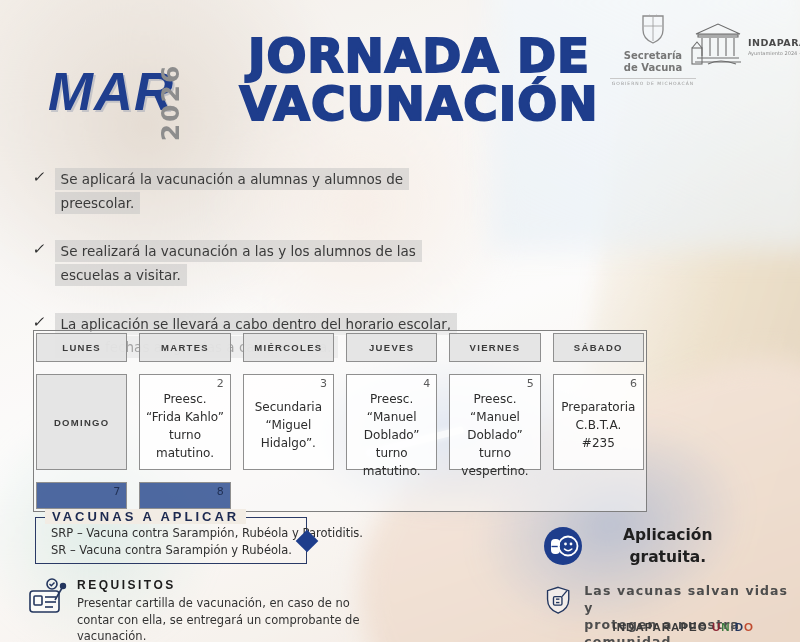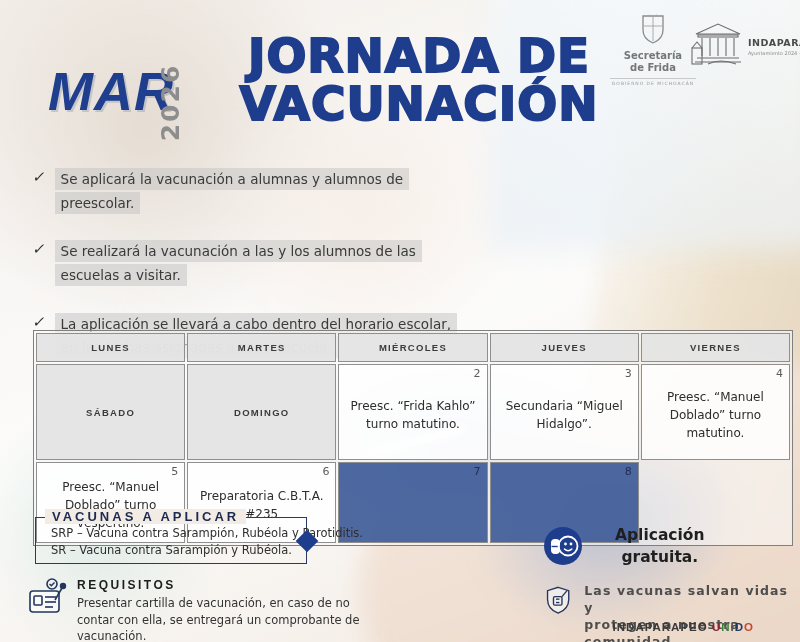--- a/index.html
+++ b/index.html
@@ -52,23 +52,23 @@
 
   
   .bullets { position:absolute; left:30px; top:168px; width:438px; list-style:none; }
   .bullets li { display:flex; gap:12px; margin-bottom:25px; }
   .bullets .chk { font-size:15px; color:#2e2e2e; line-height:1.3; transform:skewX(-12deg); }
   .bullets .btx { font-size:13.5px; color:#3a3a3a; line-height:1.75; }
   .bullets .btx span { background:rgba(193,193,193,.5); padding:3px 6px;
     -webkit-box-decoration-break:clone; box-decoration-break:clone; }
 
   
-  .calendar { position:absolute; left:33px; top:330px; width:760px;
-    display:grid; grid-template-columns:repeat(5,1fr); grid-template-rows:29px 96px;
-    gap:2px; padding:2px; background:rgba(250,250,250,.55); border:1.5px solid #7f7f7f; }
+  .calendar { position:absolute; left:33px; top:330px; width:614px;
+    display:grid; grid-template-columns:repeat(6,1fr); grid-template-rows:29px 96px;
+    gap:12px; padding:2px; background:rgba(250,250,250,.55); border:1.5px solid #7f7f7f; }
   .cal-day { background:rgba(228,228,228,.95); border:1px solid #8f8f8f;
     display:flex; align-items:center; justify-content:center;
     font-size:9.5px; font-weight:bold; letter-spacing:1.3px; color:#3b3b3b;
     font-family:"Liberation Sans",sans-serif; }
   .cal-cell { background:rgba(255,255,255,.82); border:1px solid #8f8f8f;
     display:flex; flex-direction:column; }
   .cal-cell.weekend { background:rgba(54,84,148,.88); }
   .cal-date { text-align:right; padding:2px 6px 0 0; font-size:11px; color:#5a5a5a; }
   .cal-cell.weekend .cal-date { color:#203055; }
   .cal-text { flex:1; display:flex; align-items:center; justify-content:center;
@@ -84,21 +84,21 @@
     background:#1e3d8c; transform:rotate(45deg); }
   .vline { font-size:11.5px; color:#2f2f2f; line-height:1.5; white-space:nowrap; }
 
   
   .reqs { position:absolute; left:28px; top:578px; width:352px; display:flex; gap:9px; }
   .req-body .rt { font-size:12px; font-weight:900; letter-spacing:2.5px; color:#1d1d1d;
     font-family:"Liberation Sans",sans-serif; margin-bottom:3px; }
   .req-body .rx { font-size:11.5px; color:#333; line-height:1.45; width:300px; }
 
   
-  .free { position:absolute; left:543px; top:524px; display:flex; align-items:center; gap:32px; }
+  .free { position:absolute; left:543px; top:524px; display:flex; align-items:center; gap:40px; }
   .free-text { font-size:15.5px; font-weight:bold; color:#1f1f1f; text-align:center; line-height:1.45; }
   .slogan { position:absolute; left:545px; top:583px; display:flex; align-items:flex-start; gap:13px;font-weight:bold; }
   .slogan-text { font-size:12.5px; color:#4d4d4d; letter-spacing:1.1px; line-height:1.35; }
 
   
   .footer { position:absolute; right:46px; bottom:9px; font-size:11.5px; font-weight:900;
     letter-spacing:1px; color:#3a3a3a; font-family:"Liberation Sans",sans-serif;margin-left:28px; }
   .footer .uletter { font-weight:900; }
 </style>
 </head>
@@ -125,21 +125,21 @@
   </div>
 
   <div class="logo-salud">
     <svg class="crest" width="26" height="30" viewBox="0 0 26 30">
       <path d="M3 2 H23 V16 C23 23 18 27 13 29 C8 27 3 23 3 16 Z" fill="none" stroke="#8a8a8a" stroke-width="1.3"></path>
       <line x1="13" y1="3" x2="13" y2="27" stroke="#9a9a9a" stroke-width="0.8"></line>
       <line x1="4" y1="12" x2="22" y2="12" stroke="#9a9a9a" stroke-width="0.8"></line>
       <path d="M9 0 L13 -2 L17 0" fill="none" stroke="#9a9a9a" stroke-width="1"></path>
     </svg>
     <div class="nm">Secretaría</div>
-    <div class="nm">de Frida</div>
+    <div class="nm">de Vacuna</div>
     <div class="sub">GOBIERNO DE MICHOACÁN</div>
   </div>
 
   <div class="logo-muni">
     <svg width="56" height="56" viewBox="0 0 56 56">
       <g fill="none" stroke="#6d6d6d" stroke-width="1.1">
         <path d="M8 16 L30 6 L52 16 Z"></path>
         <rect x="10" y="17" width="40" height="2"></rect>
         <line x1="14" y1="20" x2="14" y2="38"></line>
           <line x1="22" y1="20" x2="22" y2="38"></line>

